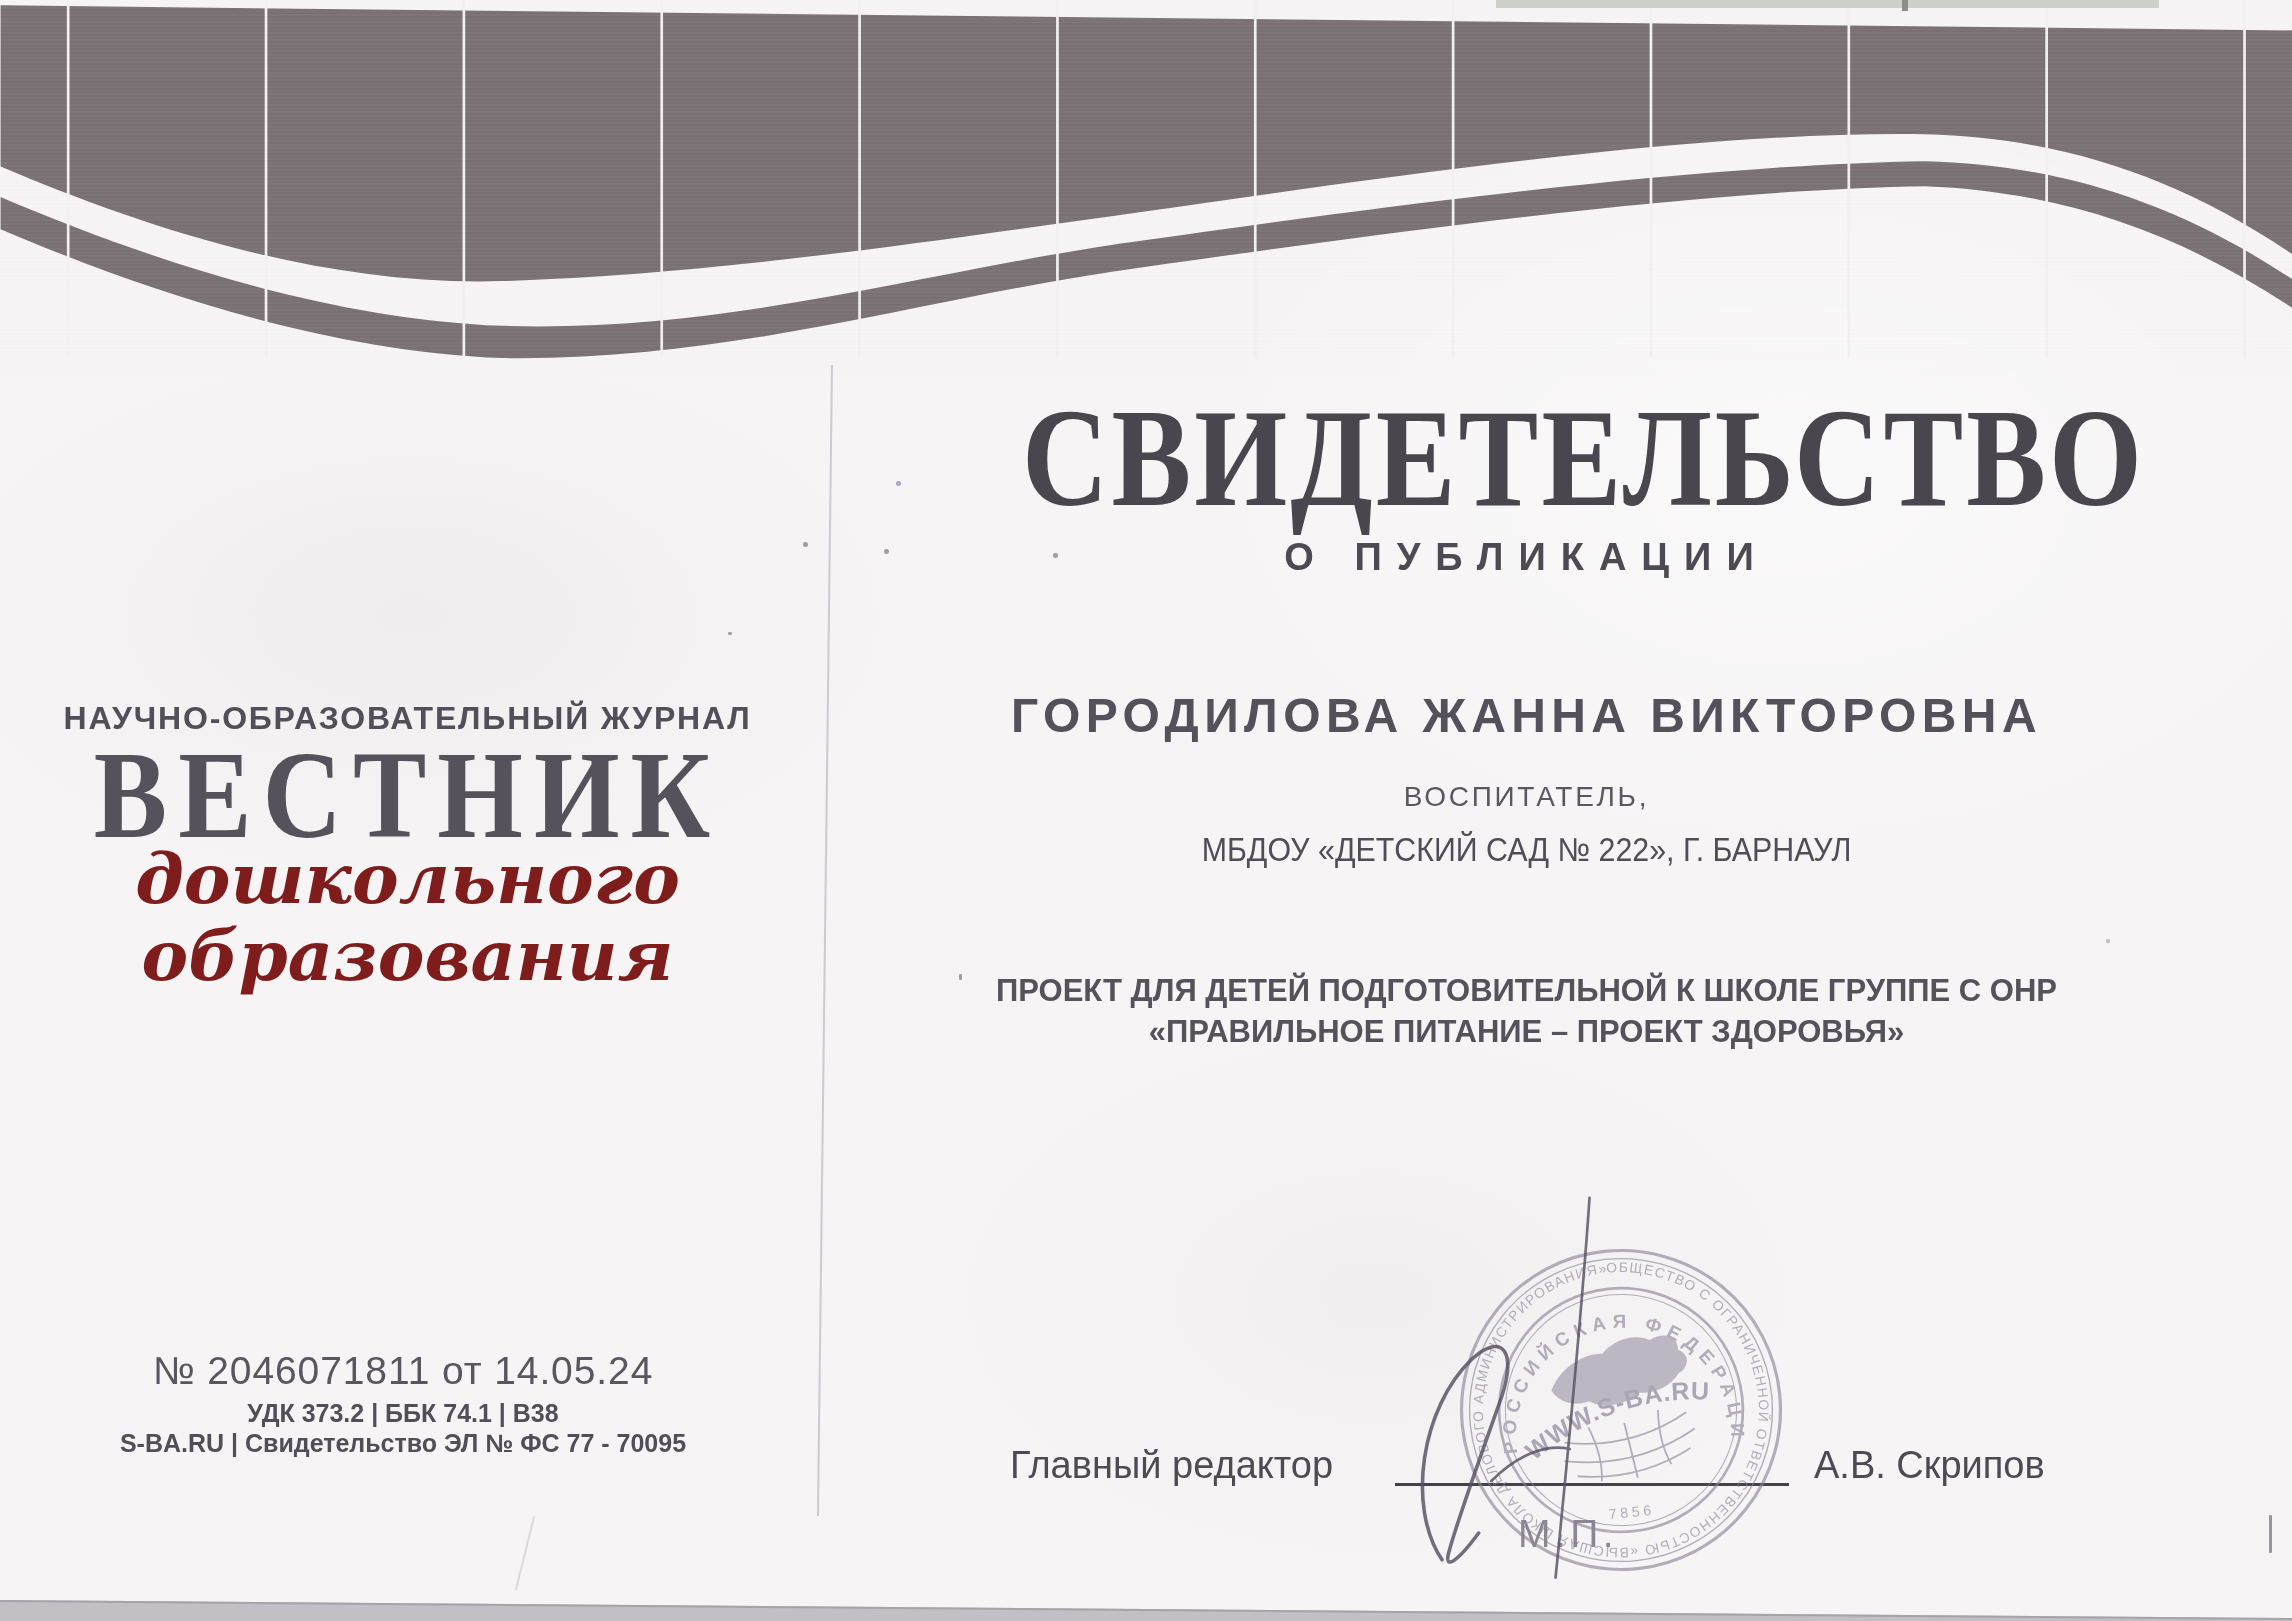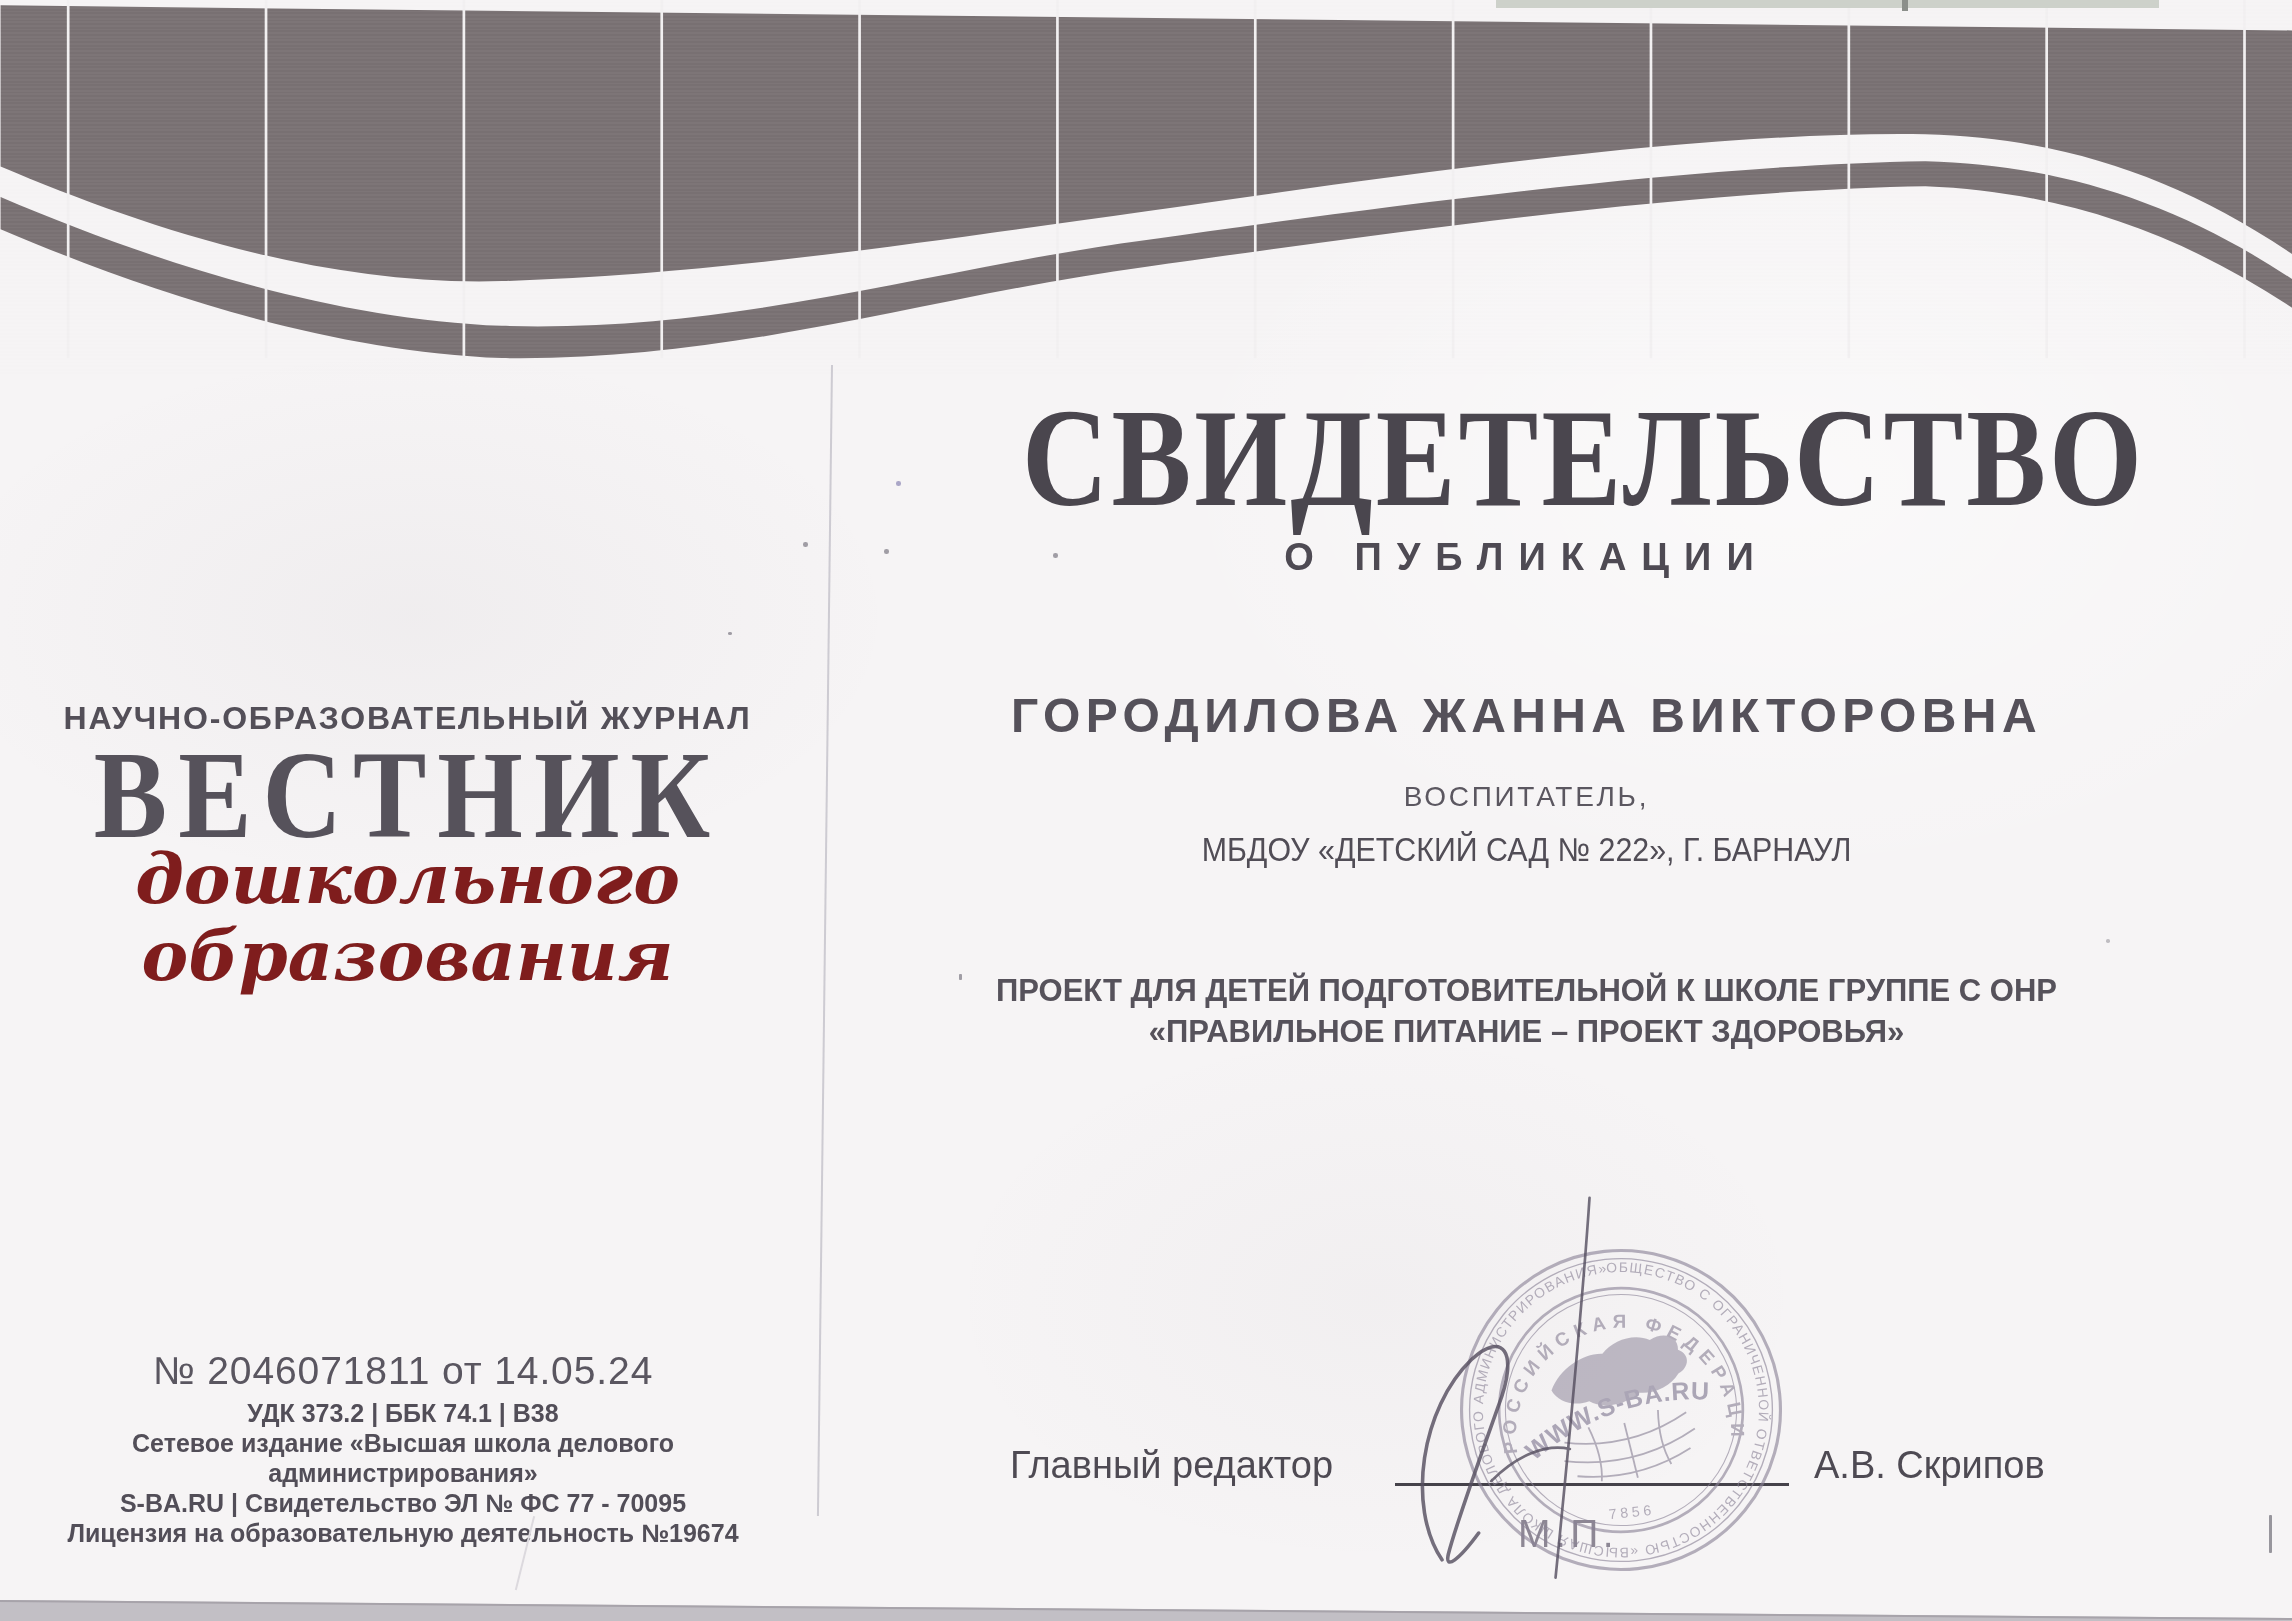--- a/index.html
+++ b/index.html
@@ -112,23 +112,21 @@
   <div class="abs ctr cert-sub">О ПУБЛИКАЦИИ</div>
   <div class="abs ctr rec-name">ГОРОДИЛОВА ЖАННА ВИКТОРОВНА</div>
   <div class="abs ctr rec-pos">ВОСПИТАТЕЛЬ,</div>
   <div class="abs ctr rec-org">МБДОУ «ДЕТСКИЙ САД № 222», Г. БАРНАУЛ</div>
   <div class="abs ctr work1">ПРОЕКТ ДЛЯ ДЕТЕЙ ПОДГОТОВИТЕЛЬНОЙ К ШКОЛЕ ГРУППЕ С ОНР</div>
   <div class="abs ctr work2">«ПРАВИЛЬНОЕ ПИТАНИЕ – ПРОЕКТ ЗДОРОВЬЯ»</div>
 
   <div class="abs ctr reg-num">№ 2046071811 от 14.05.24</div>
   <div class="abs ctr reg-small">
     <div>УДК 373.2 | ББК 74.1 | В38</div>
-    <div>Сетевое издание «Высшая школа делового администрирования»</div>
     <div>S-BA.RU | Свидетельство ЭЛ № ФС 77 - 70095</div>
-    <div>Лицензия на образовательную деятельность №19674</div>
   </div>
 
   <div class="abs editor-label">Главный редактор</div>
   <div class="abs sig-line"></div>
   <div class="abs editor-name">А.В. Скрипов</div>
   <div class="abs mp-label">М.П.</div>
 
   <svg class="abs stamp-wrap" viewBox="0 0 384 384">
     <g transform="rotate(-6 192 192)" opacity="0.62" stroke="#8a8296" fill="none">
       <circle cx="192" cy="192" r="178" stroke-width="3.5"></circle>

